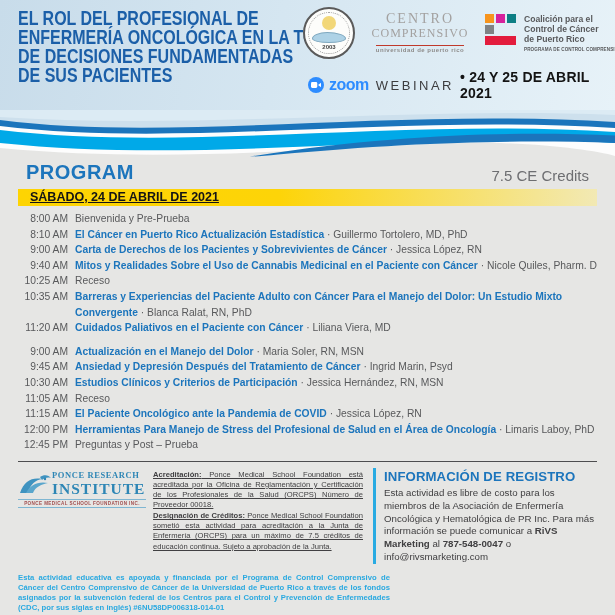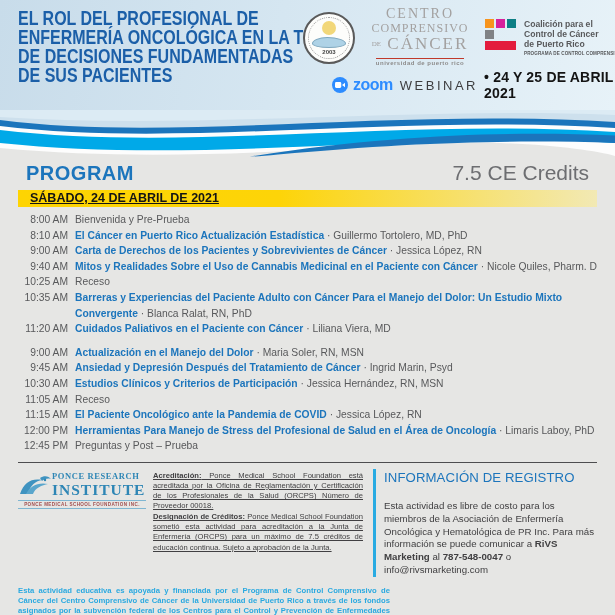--- a/index.html
+++ b/index.html
@@ -47,37 +47,37 @@
   .sq-pink   { left:11px; top:0; }
   .sq-teal   { left:22px; top:0; }
   .sq-gray   { left:0; top:11px; }
   .coal-red  { position:absolute; left:0; top:22px; width:31px; height:9px; }
   .coal-right { width:92px; }
   .coal-name { font-size:8.6px; font-weight:800; color:#58595b; line-height:1.18; }
   .coal-sub { font-size:4.6px; color:#58595b; letter-spacing:0.1px; margin-top:2.5px;
     white-space:nowrap; font-weight:700; }
 
   
-  .webinar { position:absolute; left:332px; top:69px; display:flex; align-items:center; }
+  .webinar { position:absolute; left:308px; top:69px; display:flex; align-items:center; }
   .zoom-badge { width:16px; height:16px; border-radius:50%; background:#2d8cff;
     display:flex; align-items:center; justify-content:center; margin-right:5px; flex-shrink:0; }
   .zoom-word { color:#2d8cff; font-weight:800; font-size:16px; letter-spacing:-0.5px;
     margin-right:7px; }
   .webinar-word { color:#3d3d3f; font-size:13px; letter-spacing:2.5px; margin-right:6px; }
   .webinar-dates { color:#141414; font-size:14px; font-weight:800; letter-spacing:0.2px; }
 
   
   .wave { display:block; width:615px; height:48px; }
 
   
   .program { background:#e6e6e4; height:457px; padding:1px 18px 0; }
   .program-head { display:flex; justify-content:space-between; align-items:flex-end;
     margin:2px 8px 5px; }
   .program-title { font-size:20px; font-weight:800; color:#1c75bc; letter-spacing:0.5px; }
-  .program-credits { font-size:21px; color:#6d6e71; }
+  .program-credits { font-size:15px; color:#6d6e71; }
 
   .day-header { height:17px; line-height:17px; font-size:12.5px; font-weight:800;
     color:#141414; padding-left:12px; margin-bottom:5px;
     background:linear-gradient(90deg,#fed402 0%,#fdd408 45%,#f2e9b4 100%);text-decoration:underline; }
   .day-sessions { margin-bottom:8px; }
   .session-row { display:flex; font-size:10.3px; line-height:15.6px; }
   .session-time { width:50px; text-align:right; margin-right:7px; color:#58595b; flex-shrink:0; }
   .session-content { flex:1; color:#58595b; }
   .session-title { color:#1c75bc; font-weight:700; }
   .session-plain { color:#58595b; font-weight:400; }
@@ -93,21 +93,21 @@
   .ponce-l1 { font-size:8.5px; letter-spacing:0.6px; font-weight:700; }
   .ponce-l2 { font-size:15.5px; letter-spacing:1px; font-weight:700; margin-top:1px; }
   .ponce-bar { font-size:4.6px; color:#a24e4e; letter-spacing:0.4px; font-weight:700;
     border-top:1px solid #7fb6d2; border-bottom:1px solid #7fb6d2; padding:1px 0;
     margin-top:2px; text-align:center; }
   .accred { flex:1; font-size:7.6px; color:#414042; line-height:1.33;
     text-align:justify; padding:2px 10px 0 7px;text-decoration:underline; }
   .accred p + p { margin-top:1px; }
   .registro { width:224px; flex-shrink:0; border-left:3px solid #29abe2;
     padding:1px 0 0 8px; }
-  .registro-h { font-size:13.2px; font-weight:400; color:#1c75bc; margin-bottom:15px;
+  .registro-h { font-size:13.2px; font-weight:700; color:#1c75bc; margin-bottom:3px;
     letter-spacing:0.1px; }
   .registro-body { font-size:9.7px; color:#414042; line-height:1.32; }
 
   .disclaimer { width:372px; margin:9px 0 0; font-size:7.7px; font-weight:700;
     color:#2aa9e0; line-height:1.3; text-align:justify; }
 </style>
 </head>
 <body>
 
 <div class="header">
@@ -121,21 +121,20 @@
   <div class="logos">
     <div class="seal">
       <div class="seal-sun"></div>
       <div class="seal-map"></div>
       <div class="seal-year">2003</div>
     </div>
 
     <div class="centro">
       <div class="centro-l1">CENTRO</div>
       <div class="centro-l2">COMPRENSIVO</div>
-      <div class="centro-l3"><span class="de">DE</span> <span>CÁNCER</span></div>
       <div class="centro-tag">universidad de puerto rico</div>
     </div>
 
     <div class="coal">
       <div class="coal-mark">
         <div class="coal-sq sq-orange" style="background:#f7941d"></div>
         <div class="coal-sq sq-pink" style="background:#d6219c"></div>
         <div class="coal-sq sq-teal" style="background:#0d7f85"></div>
         <div class="coal-sq sq-gray" style="background:#808285"></div>
         <div class="coal-red" style="background:#e31c3d"></div>

